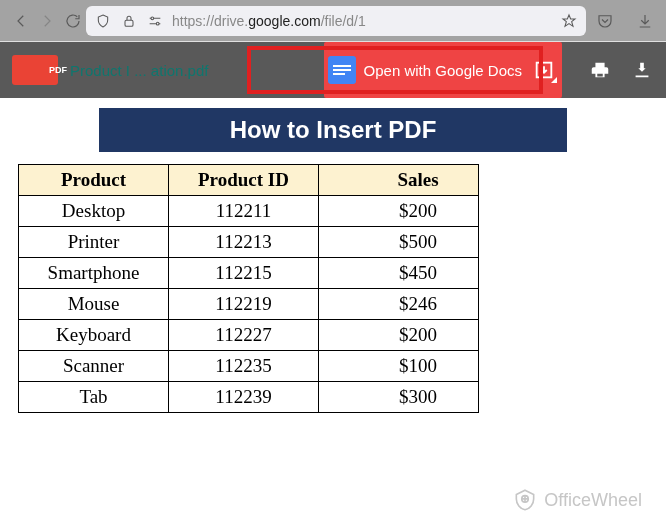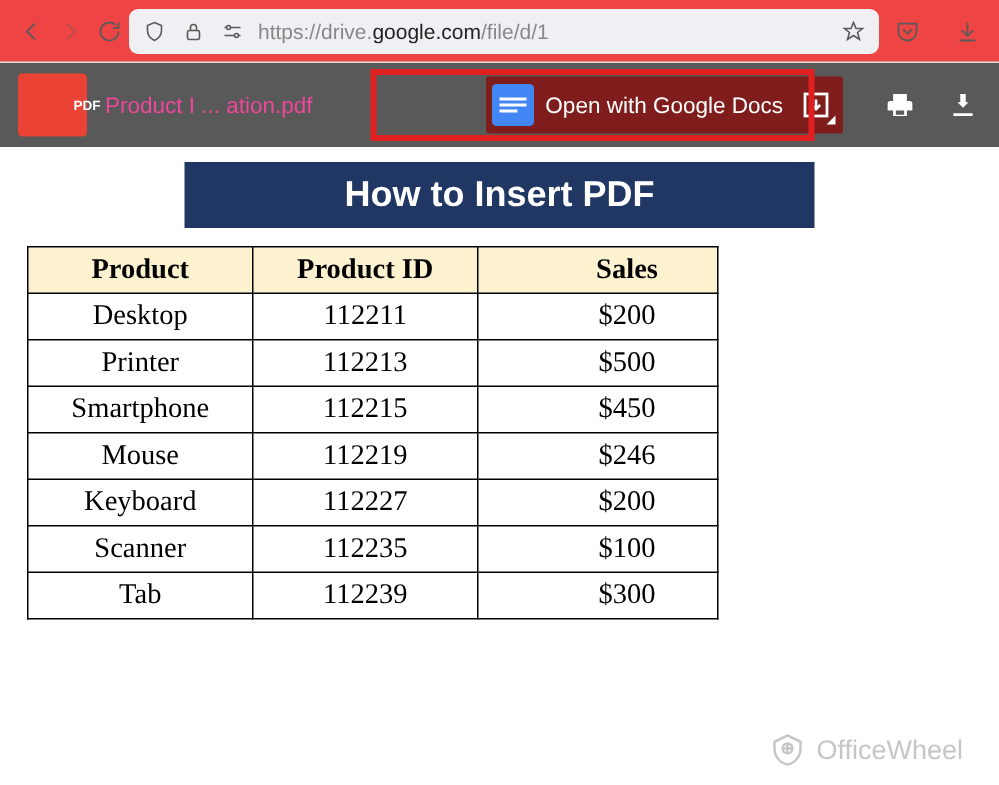--- a/index.html
+++ b/index.html
@@ -7,21 +7,21 @@
     width: 666px;
     height: 523px;
     font-family: Arial, sans-serif;
     background: #fff;
     overflow: hidden;
     position: relative;
   }
   
   .browser-bar {
     height: 42px;
-    background: #ef4444;
+    background: #a3a3a3;
     border-bottom: 1px solid #e0e0e0;
     display: flex;
     align-items: center;
     padding: 0 8px;
   }
   .nav-btn, .chrome-icon {
     width: 26px;
     height: 26px;
     display: flex;
     align-items: center;
@@ -59,42 +59,42 @@
     height: 56px;
     background: rgba(60,60,60,0.85);
     display: flex;
     align-items: center;
     padding: 0 12px;
     gap: 12px;
     position: relative;
   }
   .pdf-badge {
     width: 26px;
-    height: 42px;
+    height: 30px;
     background: #ea4335;
     color: #fff;
     font-size: 9px;
     font-weight: bold;
     border-radius: 3px;
     display: flex;
     align-items: center;
     justify-content: center;
     padding-left: 46px;
   }
   .filename {
-    color: #ec4899;
+    color: #0f766e;
     font-size: 15px;
     white-space: nowrap;
   }
   .open-with-wrap {
     display: flex;
     align-items: center;
-    background: #7f1d1d;
+    background: #ef4444;
     border-radius: 2px;
-    height: 38px;
+    height: 56px;
     padding: 0 4px 0 4px;
     gap: 8px;
     margin-left: auto;
   }
   .highlight-box {
     position: absolute;
     border: 4px solid #e02020;
     top: 4px;
     height: 48px;
     left: 247px;
@@ -134,21 +134,21 @@
   .header-icon { width:24px; height:24px; display:flex; align-items:center; justify-content:center; }
   .header-icon svg { width:22px; height:22px; fill:#fff; }
 
   
   .doc-area {
     background:#fff;
     padding: 0;
   }
   .title-band {
     margin: 10px auto 12px auto;
-    width: 420px;
+    width: 468px;
     background: #203764;
     color: #fff;
     text-align: center;
     font-size: 24px;
     font-weight: bold;
     padding: 8px 0;
   }
   .data-table {
     border-collapse: collapse;
     margin: 0 0 0 18px;

